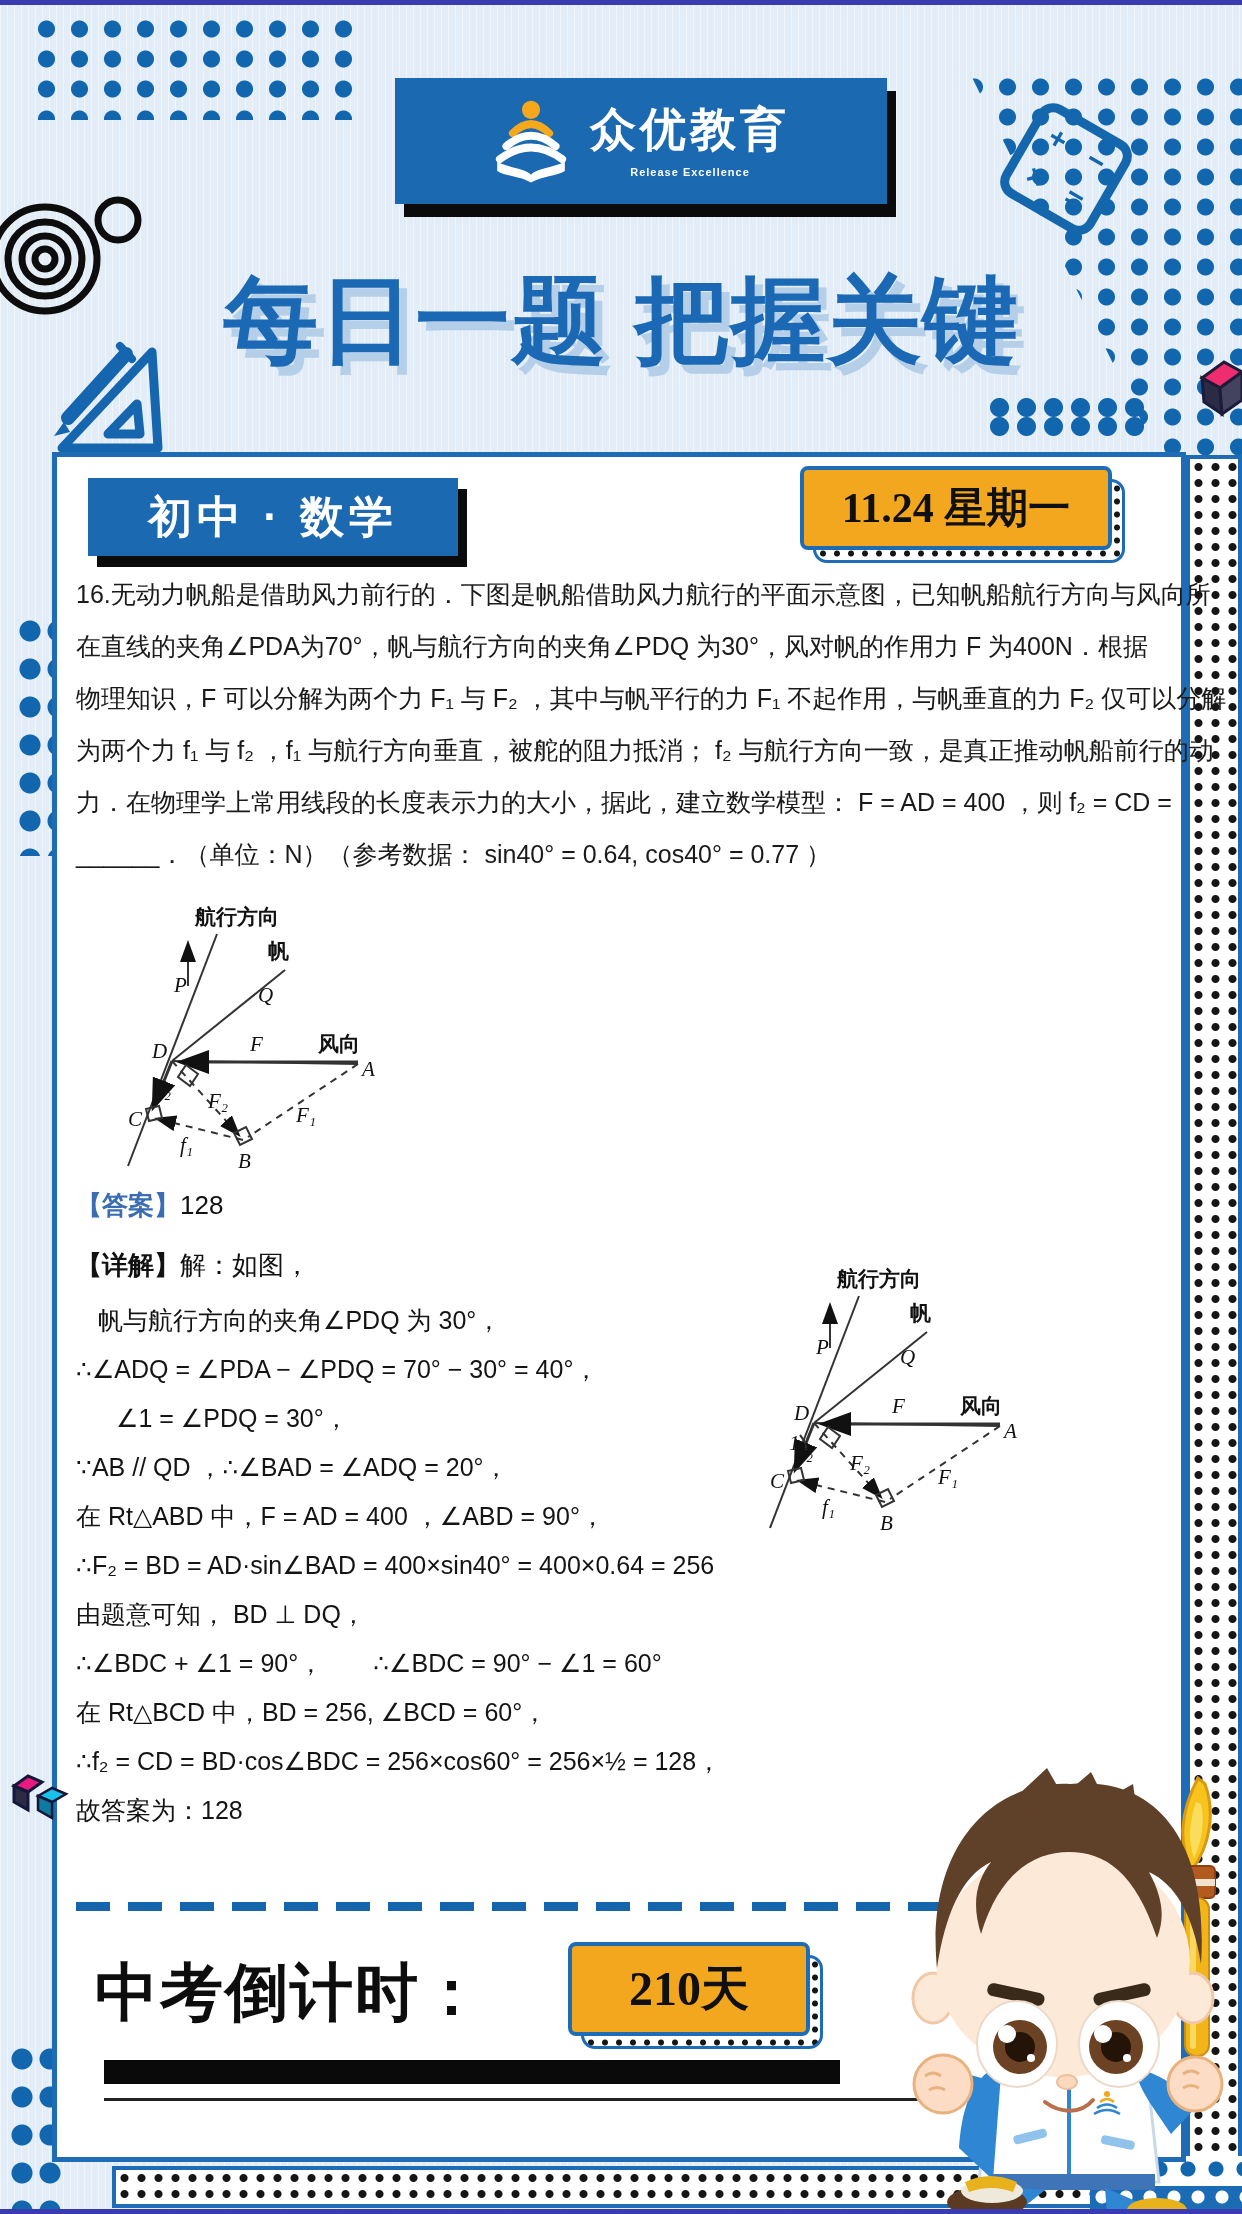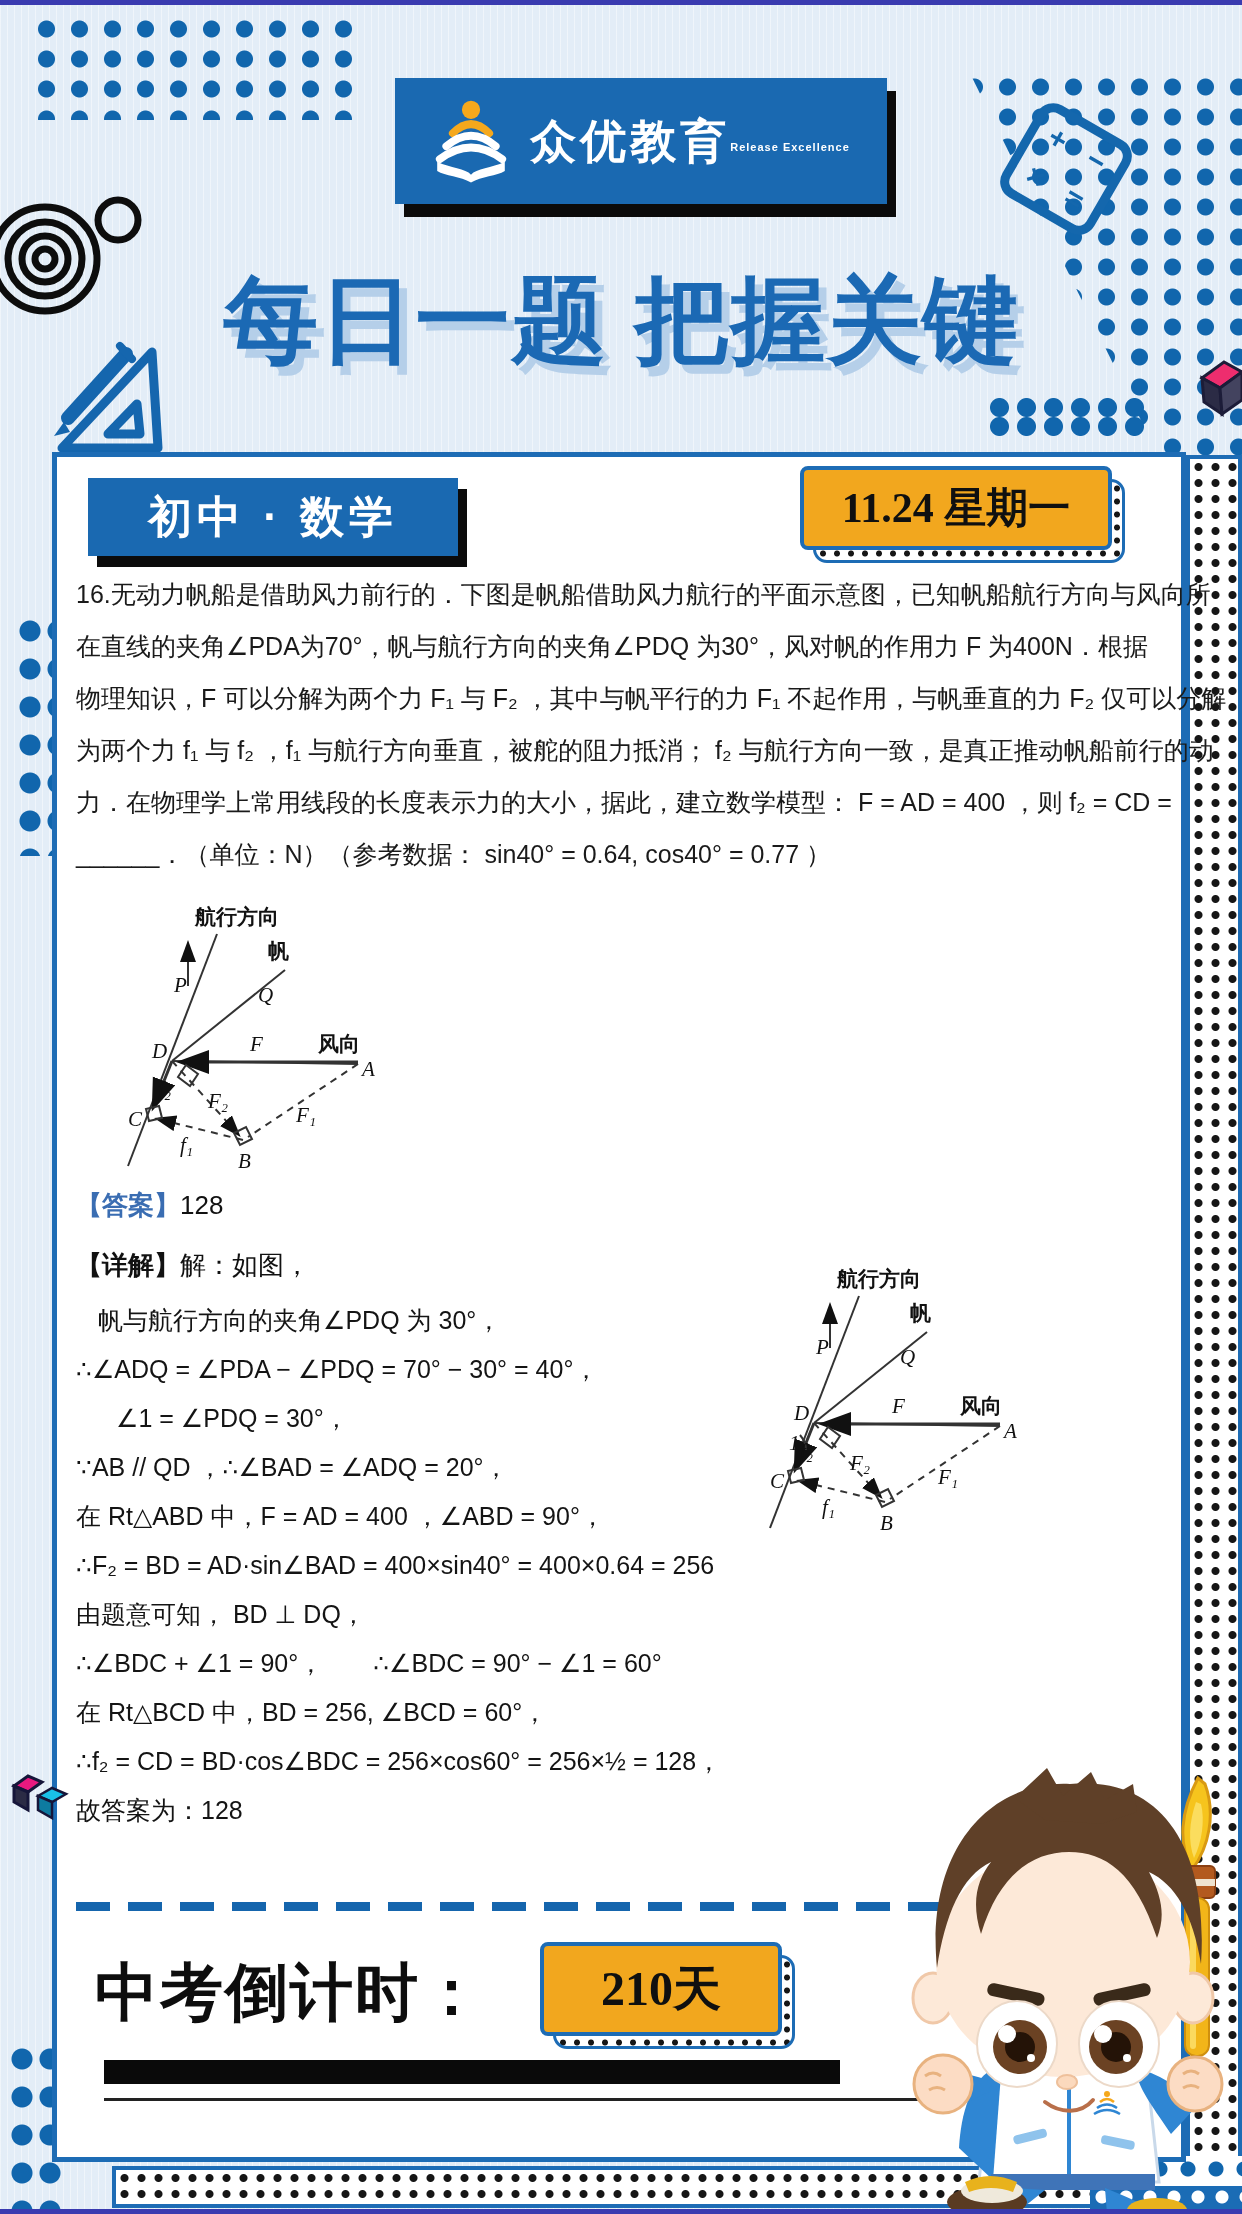--- a/index.html
+++ b/index.html
@@ -22,21 +22,21 @@
   .dots-tl{left:30px;top:14px;width:322px;height:106px;}
   .dots-tr{left:958px;top:72px;width:284px;height:438px;
            clip-path:polygon(4% 0,100% 0,100% 100%,80% 100%);}
   .dots-under-title{left:986px;top:398px;width:158px;height:38px;}
   .dots-left-mid{left:16px;top:612px;width:46px;height:244px;}
   .dots-left-bottom{left:8px;top:2040px;width:54px;height:174px;}
 
   
   .banner{left:395px;top:78px;width:492px;height:126px;background:#1a69b1;
           box-shadow:9px 13px 0 #0b0b0b;display:flex;align-items:center;justify-content:center;gap:20px;z-index:4;}
-  .banner-text{display:flex;align-items:center;}
+  .banner-text{display:flex;flex-direction:column;align-items:center;}
   .brand-name{color:#fff;font-size:46px;font-weight:900;letter-spacing:4px;line-height:1.1;}
   .brand-slogan{color:#fff;font-size:11px;font-weight:700;letter-spacing:1px;margin-top:12px;}
 
   
   .calc{left:1013px;top:116px;width:88px;height:88px;border:9px solid #1467ad;border-radius:18px;
         transform:rotate(30deg);display:grid;grid-template-columns:1fr 1fr;grid-template-rows:1fr 1fr;
         color:#1467ad;font-weight:900;font-size:30px;z-index:2;}
   .calc span{display:flex;align-items:center;justify-content:center;}
 
   
@@ -85,21 +85,21 @@
   .sol-line{line-height:49px;white-space:nowrap;}
   .ind1{padding-left:22px;}
   .ind2{padding-left:40px;}
 
   
   .divider{left:76px;top:1902px;width:1062px;height:9px;z-index:5;
            background:repeating-linear-gradient(90deg,#1565ad 0 34px,transparent 34px 52px);}
 
   
   .cd-label{left:95px;top:1950px;font-size:63px;font-weight:900;color:#0d0d0d;letter-spacing:2px;z-index:5;}
-  .cd-wrap{left:540px;top:1942px;width:242px;height:94px;z-index:5;}
+  .cd-wrap{left:568px;top:1942px;width:242px;height:94px;z-index:5;}
   .cd-wrap .badge-front{font-size:48px;}
   .bar-thick{left:104px;top:2060px;width:736px;height:24px;background:#0a0a0a;z-index:5;}
   .bar-thin{left:104px;top:2098px;width:946px;height:3px;background:#222;z-index:5;}
 
   .mascot{left:895px;top:1750px;z-index:6;}
   .cube-right{left:1194px;top:356px;z-index:2;}
   .cubes-left{left:8px;top:1768px;z-index:4;}
   .pencil-ruler{left:40px;top:326px;z-index:2;}
   .target{left:-12px;top:192px;z-index:2;}
 </style>

